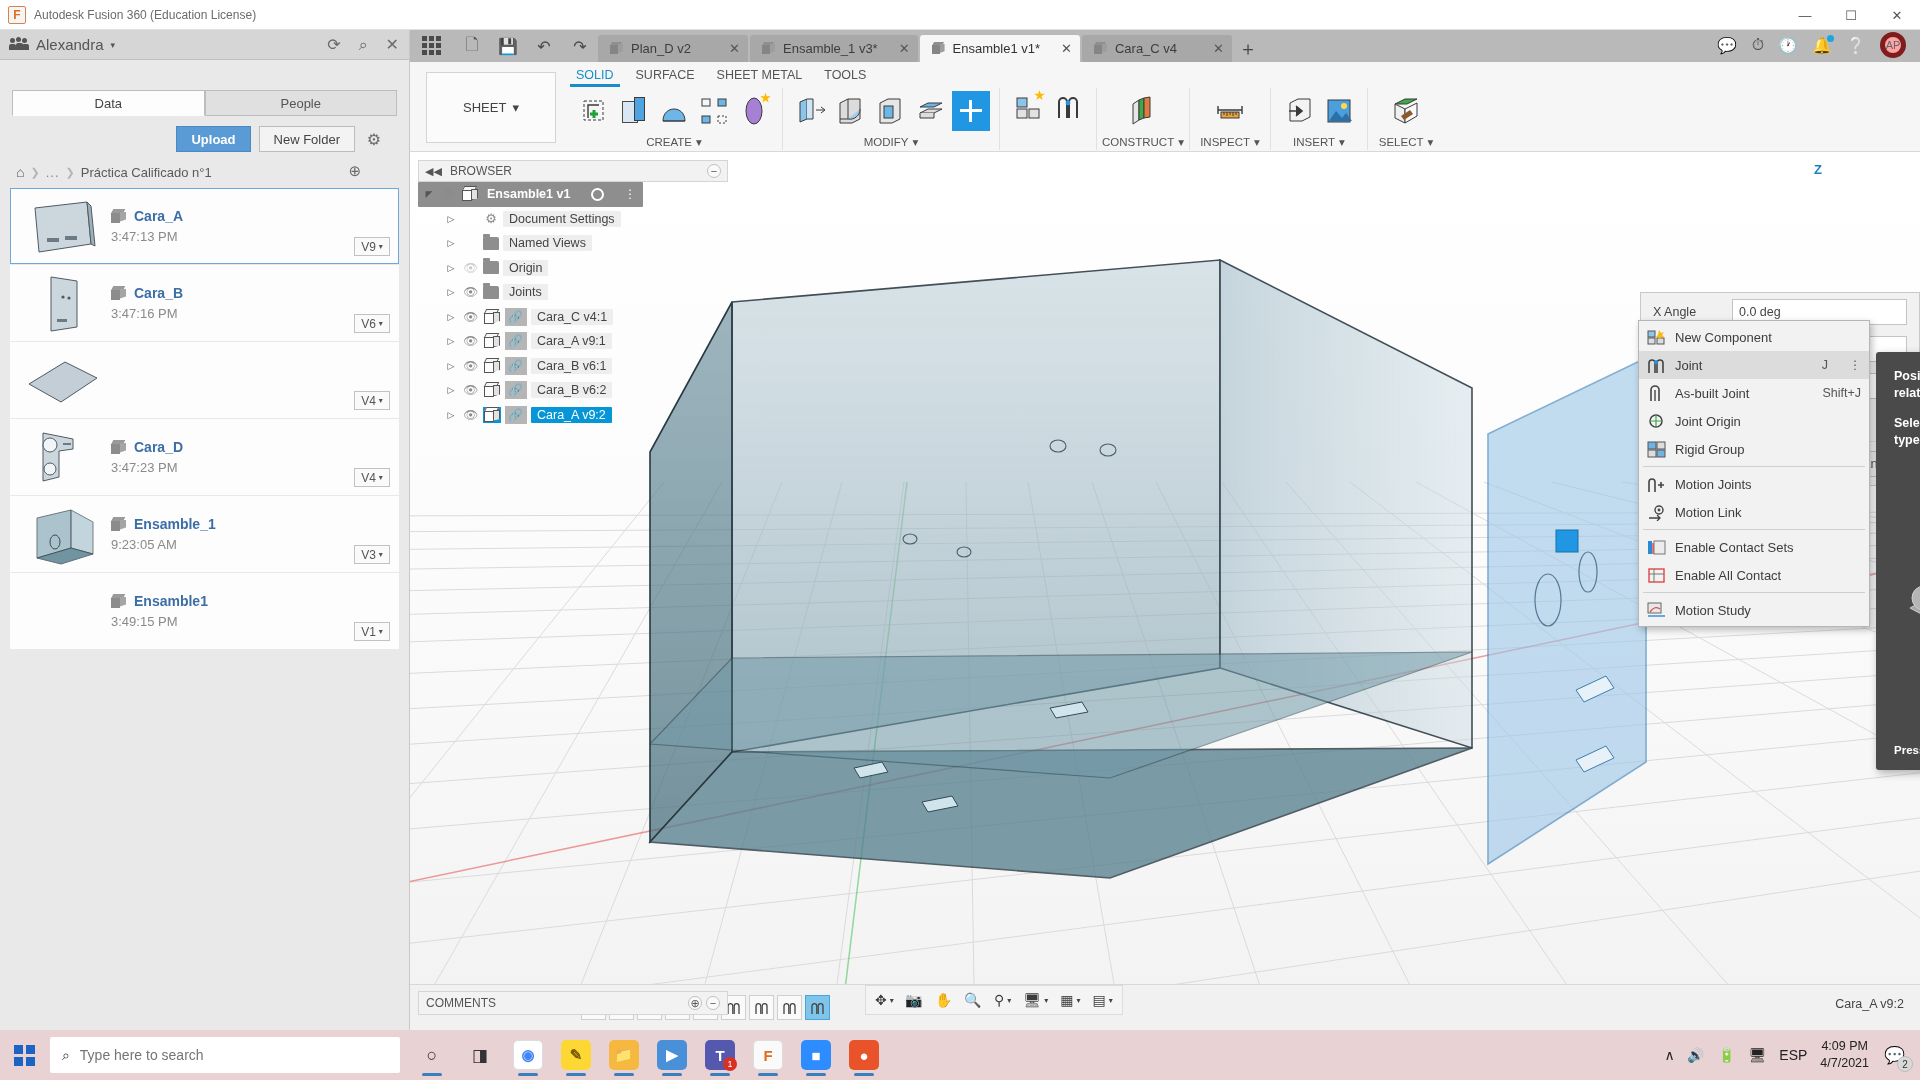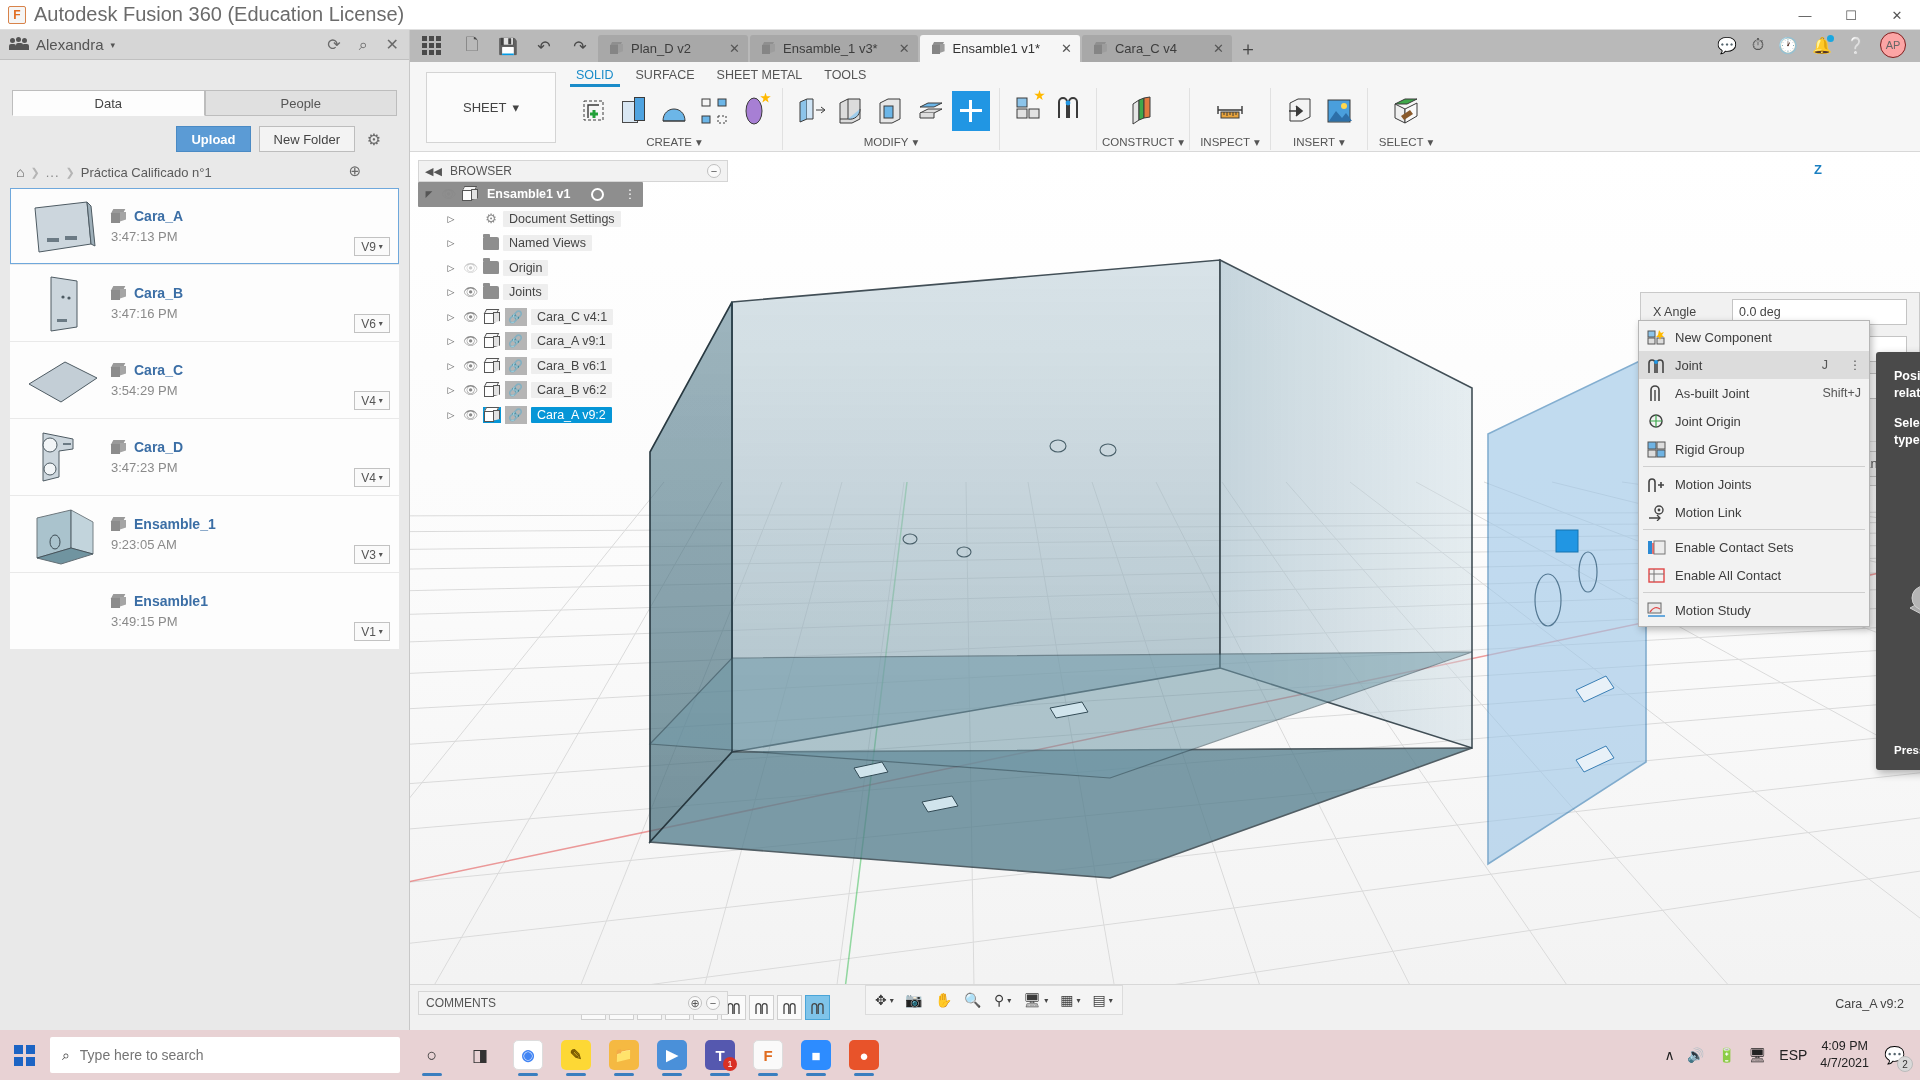--- a/index.html
+++ b/index.html
@@ -5,21 +5,21 @@
   * { box-sizing: border-box; margin:0; padding:0; }
   html,body { width:1920px; height:1080px; overflow:hidden;
     font-family:"Liberation Sans", sans-serif; font-size:13px; color:#444; background:#fff; }
 
   
   #titlebar { height:30px; background:#fff; display:flex; align-items:center;
     border-bottom:1px solid #e0e0e0; position:relative; }
   #titlebar .app-ico { width:18px; height:18px; margin:0 8px 0 8px; background:#f5f5f5;
     border:1px solid #d8834a; border-radius:2px; color:#e06c20; font-size:12px; font-weight:bold;
     display:flex; align-items:center; justify-content:center; line-height:1; }
-  #titlebar .t-text { color:#6b6b6b; font-size:20px; }
+  #titlebar .t-text { color:#6b6b6b; font-size:12px; }
   #win-btns { position:absolute; right:0; top:0; height:30px; display:flex; }
   #win-btns div { width:46px; height:30px; display:flex; align-items:center;
     justify-content:center; color:#555; font-size:13px; }
 
   
   #left { position:absolute; top:30px; left:0; width:410px; bottom:50px; background:#e9e9e9;
     border-right:1px solid #c8c8c8; }
   #userbar { height:30px; background:#d6d6d6; display:flex; align-items:center; padding:0 10px;
     border-bottom:1px solid #c0c0c0; }
   #userbar .uico { width:18px; height:14px; margin-right:8px; position:relative; }
@@ -91,21 +91,21 @@
   .dtab .x { margin-left:auto; padding-left:14px; color:#555; font-size:13px; }
   .dtab .cb { width:14px; height:13px; position:relative; flex:none; }
   .dtab .cb .top{position:absolute;left:1px;top:0;width:10px;height:4px;background:#8f8f8f;transform:skewX(-28deg);}
   .dtab .cb .fr{position:absolute;left:0;top:3px;width:8px;height:9px;background:#858585;}
   .dtab .cb .sd{position:absolute;left:8px;top:2px;width:5px;height:9px;background:#9d9d9d;clip-path:polygon(0 0,100% -20%,100% 80%,0 100%);}
   #doctabs .plus { width:28px; height:27px; display:flex; align-items:center; justify-content:center;
     font-size:19px; color:#444; }
   #tabright { margin-left:auto; display:flex; align-items:center; gap:14px; padding:0 14px 4px 10px; }
   #tabright .ic { color:#3f3f3f; font-size:16px; position:relative; }
   #tabright .avatar { width:26px; height:26px; border-radius:50%; background:#fca5a5;
-    border:1px solid #7f1d1d; color:#666; font-size:11px; display:flex; align-items:center;
+    border:5px solid #7f1d1d; color:#666; font-size:11px; display:flex; align-items:center;
     justify-content:center; }
   .bluedot { position:absolute; top:-1px; right:-2px; width:7px; height:7px; border-radius:50%; background:#1aa7e0; }
 
   
   #ribbon { height:90px; background:#f6f6f6; border-bottom:1px solid #d8d8d8; display:flex; }
   #design { width:130px; margin:10px 10px 8px 16px; border:1px solid #d4d4d4; background:#fbfbfb;
     display:flex; align-items:center; justify-content:center; gap:6px; font-size:13px; color:#444; }
   #rbody { flex:1; }
   #rtabs { height:26px; display:flex; align-items:center; gap:22px; padding-left:10px; font-size:12.5px; }
   #rtabs span { color:#555; }
@@ -361,31 +361,20 @@
       <div class="ftime">3:47:16 PM</div>
     </div>
     <div class="vbadge">V6<em>▾</em></div>
   </div>
   <div class="fcard">
     <div class="fthumb">
           <svg viewBox="0 0 84 64">
             <path d="M8 36 L44 14 L76 30 L40 54 Z" fill="#c3ced6" stroke="#4e5b63"></path>
           </svg>
         </div>
-    <div class="fmeta">
-      <div class="fname">
-        <span class="fcube">
-              <span class="top"></span>
-              <span class="fr"></span>
-              <span class="sd"></span>
-            </span>
-        <span>Cara_C</span>
-      </div>
-      <div class="ftime">3:54:29 PM</div>
-    </div>
     <div class="vbadge">V4<em>▾</em></div>
   </div>
   <div class="fcard">
     <div class="fthumb">
           <svg viewBox="0 0 84 64">
             <path d="M22 8 L52 14 L52 24 L38 26 L38 52 L22 56 Z" fill="#ccd6dd" stroke="#4e5b63"></path>
             <circle cx="29" cy="20" r="7" fill="#f2f5f7" stroke="#4e5b63"></circle>
             <circle cx="29" cy="44" r="6" fill="#f2f5f7" stroke="#4e5b63"></circle>
             <rect x="42" y="18" width="8" height="2" fill="#6b7a84"></rect>
           </svg>

